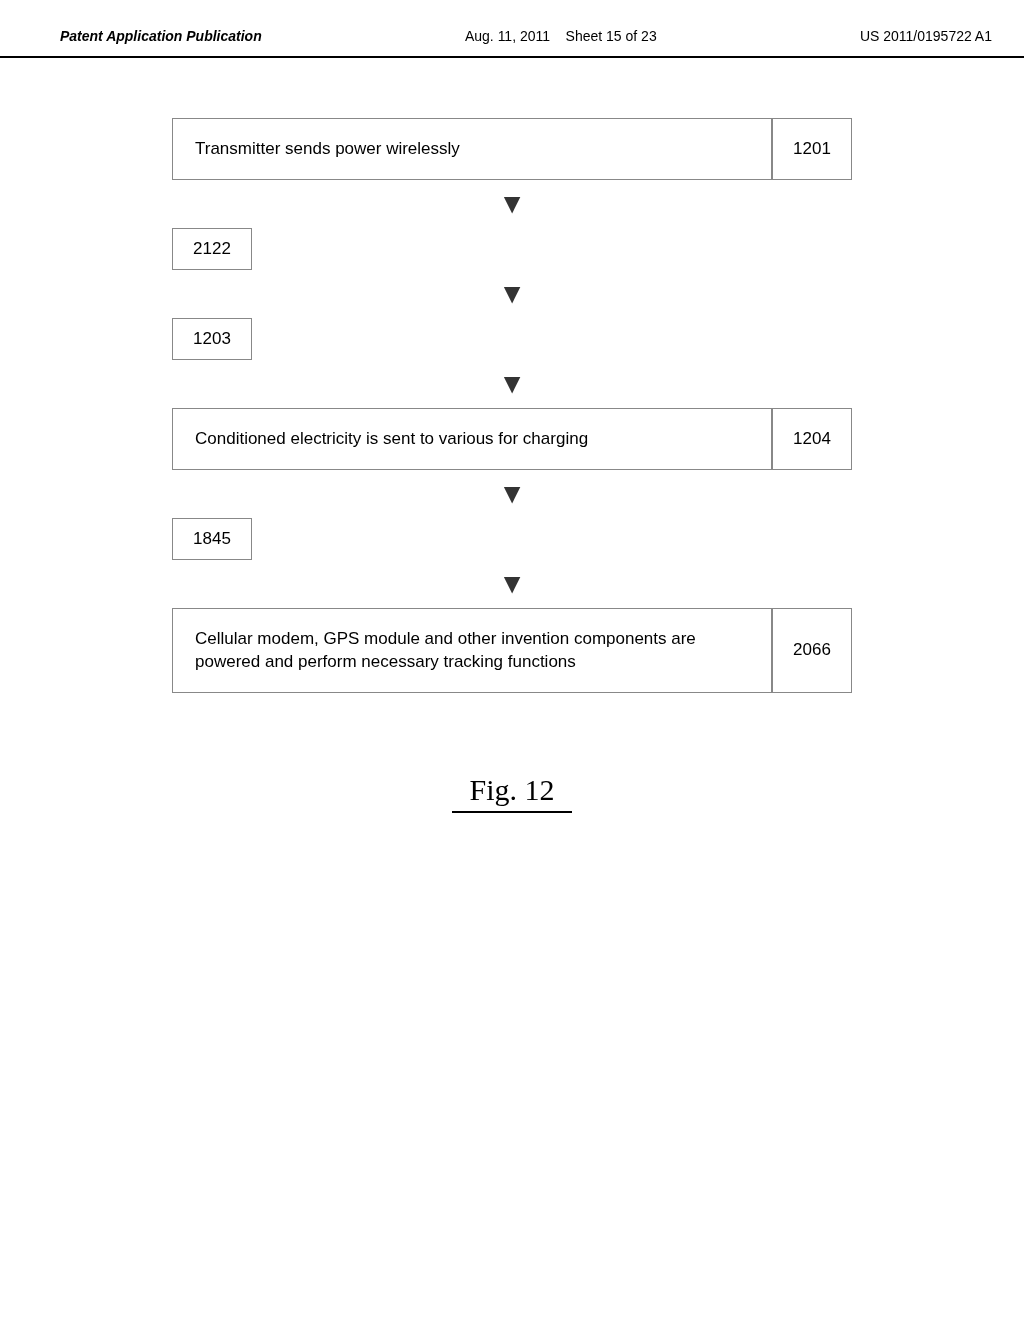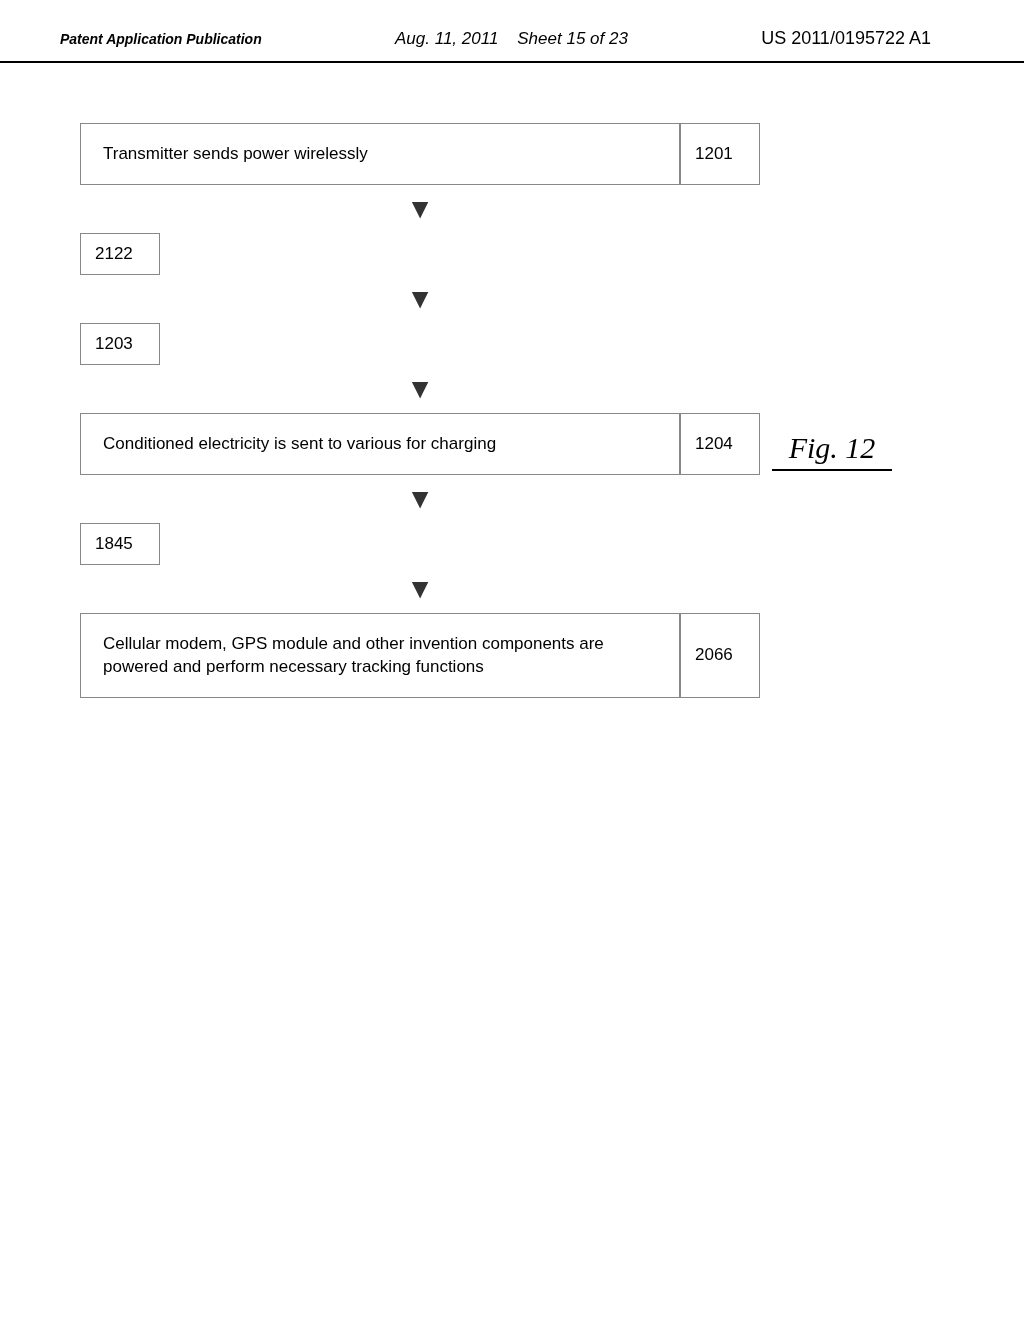--- a/index.html
+++ b/index.html
@@ -16,44 +16,42 @@
       min-height: 1320px;
       background: #fff;
       padding: 0;
     }
 
     
     .header {
       display: flex;
       align-items: baseline;
       justify-content: space-between;
-      padding: 28px 93px 12px 60px;
+      padding: 28px 32px 12px 60px;
       border-bottom: 2px solid #000;
       margin-bottom: 0;
     }
     .header-left {
       font-size: 14px;
       font-weight: bold;
       font-style: italic;
     }
     .header-middle {
-      font-size: 17px;
-      font-style: italic;
+      font-size: 14px;
     }
     .header-right {
-      font-size: 18px;
+      font-size: 14px;
     }
 
     
     .main {
       display: flex;
-      flex-direction: row;
+      flex-direction: column;
       align-items: center;
       padding: 60px 80px 40px 80px;
-      gap: 12px;
     }
 
     
     .flowchart {
       display: flex;
       flex-direction: column;
       align-items: center;
       width: 680px;
     }
 
@@ -69,21 +67,21 @@
       padding: 18px 22px;
       font-size: 17px;
       line-height: 1.4;
       flex: 1;
       background: #fff;
     }
 
     .flow-label {
       display: flex;
       align-items: center;
-      justify-content: flex-start;
+      justify-content: center;
       border: 1.5px solid #888;
       padding: 10px 14px;
       font-size: 17px;
       min-width: 80px;
       margin-left: 0;
       background: #fff;
     }
 
     .flow-arrow {
       display: flex;
@@ -94,21 +92,20 @@
       color: #333;
     }
 
     
     .figure-caption {
       margin-top: 80px;
       text-align: center;
     }
     .figure-caption .fig-label {
       font-size: 30px;
-      font-style: italic;
       font-family: Georgia, serif;
     }
     .figure-caption .fig-underline {
       border-top: 2px solid #000;
       width: 120px;
       margin: 4px auto 0 auto;
     }
   </style>
 </head>
 <body>

